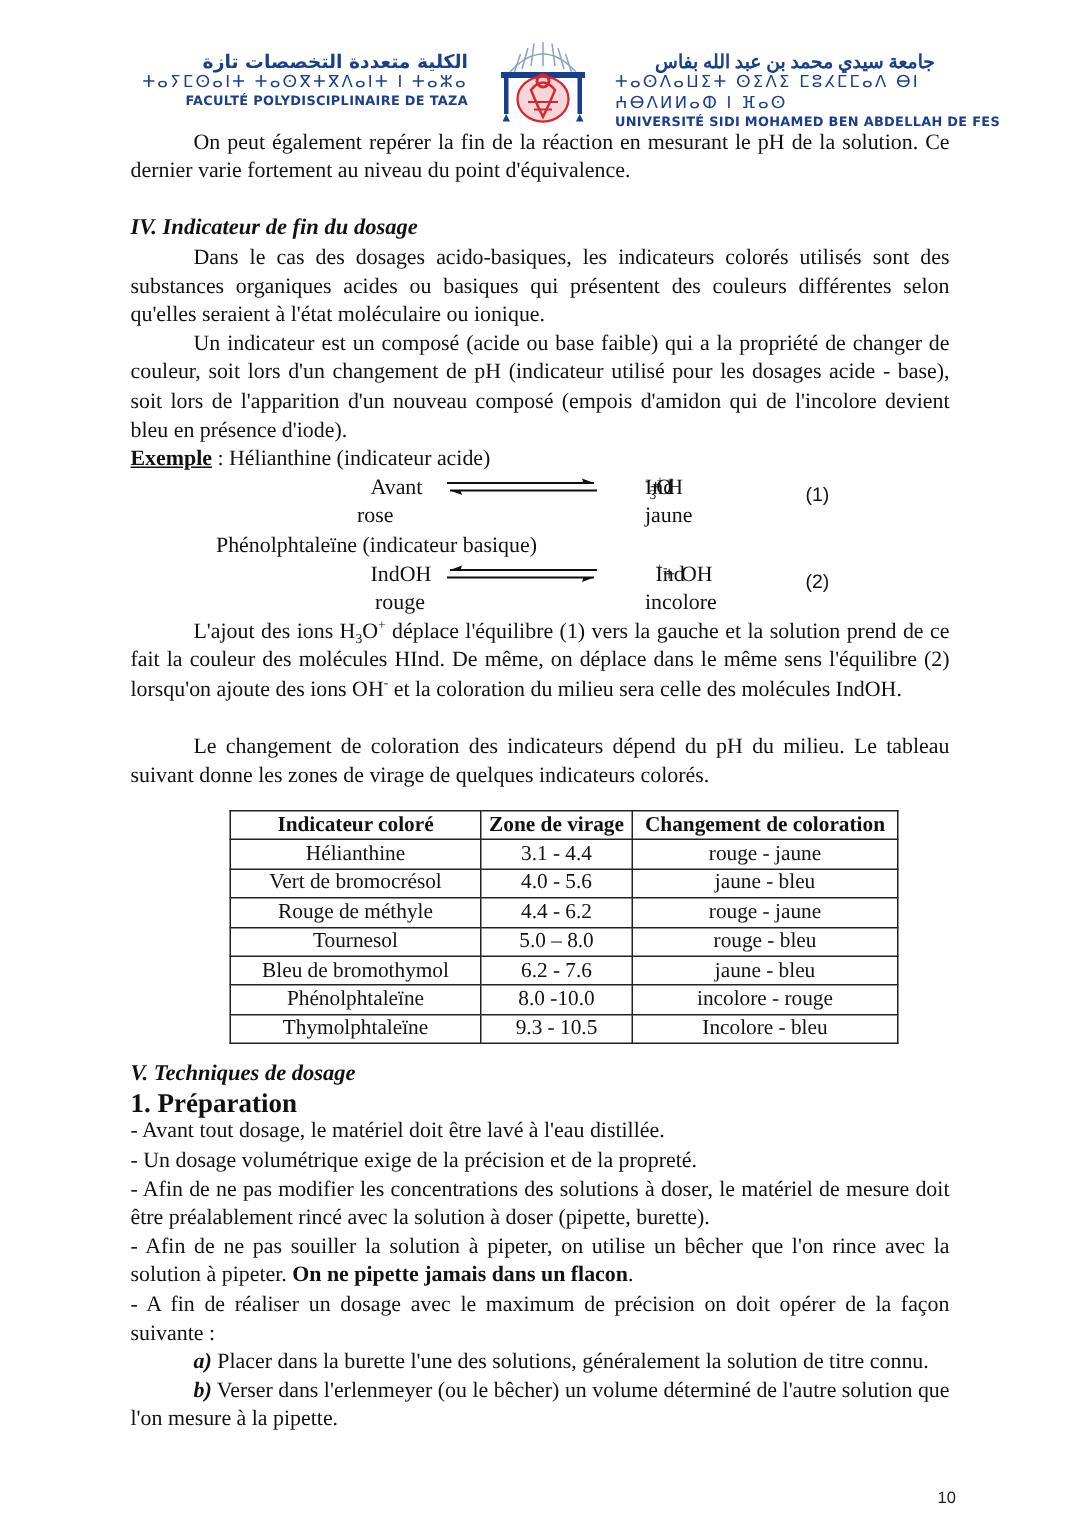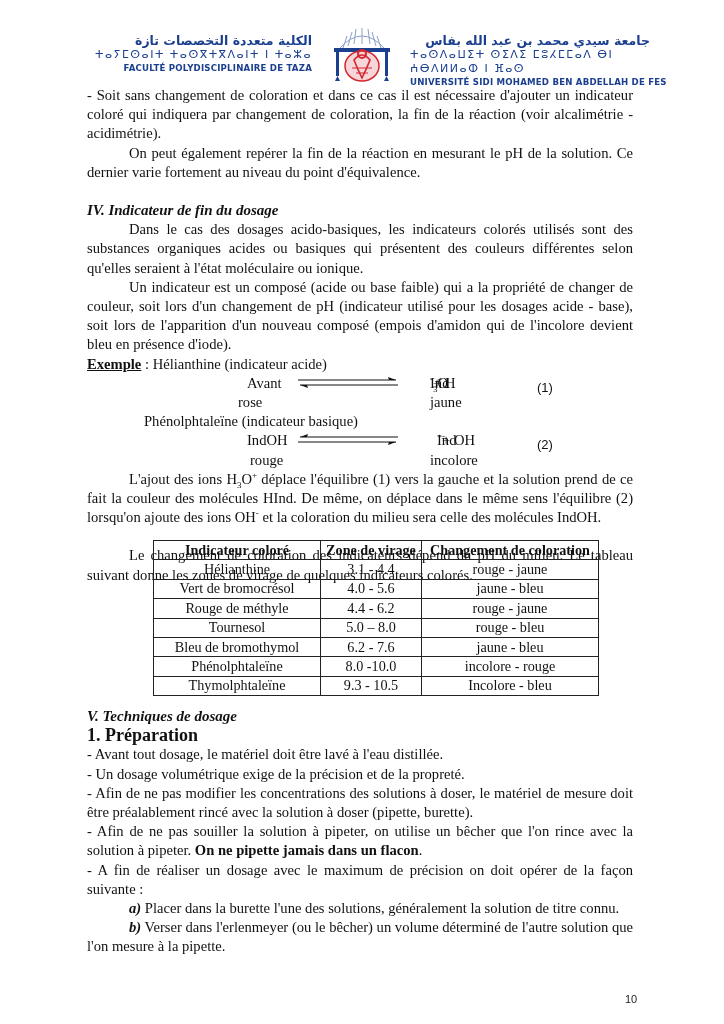--- a/index.html
+++ b/index.html
@@ -5,21 +5,21 @@
   html, body { margin:0; padding:0; background:#ffffff; }
   body { width:724px; height:1024px; position:relative; overflow:hidden;
          font-family:"Liberation Serif", serif; color:#111; }
   .header { position:absolute; top:0; left:0; width:660px; height:82px; }
   .hdr-block { position:absolute; top:34px; }
   .hdr-left { left:86px; width:226px; text-align:right; }
   .hdr-right { left:410px; width:240px; text-align:left; }
   .arabic { font-family:"DejaVu Sans", sans-serif; font-size:12.5px; color:#1b3f8f; font-weight:bold; line-height:14px; direction:rtl; letter-spacing:1px; }
   .tifinagh { font-family:"DejaVu Sans", sans-serif; font-size:11px; color:#1b3f8f; line-height:14px; letter-spacing:1.5px; }
   .latin { font-family:"DejaVu Sans", sans-serif; font-size:8.6px; color:#1b3f8f; font-weight:bold; line-height:13px; letter-spacing:0.2px; white-space:nowrap; }
-  .hdr-right .arabic { text-align:right; }
+  .hdr-right .arabic { text-align:center;font-family:Liberation Serif, serif; }
   .logo { position:absolute; left:318px; top:26px; width:88px; height:56px; }
 
   .content { position:absolute; left:87px; top:86px; width:546px; font-size:14.6px; line-height:19.2px; }
   .content p { margin:0; text-align:justify; }
   .indent { text-indent:42px; }
   .gap { height:19px; }
   h2.sec { margin:0; font-size:15px; font-style:italic; font-weight:bold; line-height:19.2px; }
   h3.sub { margin:0; font-size:18px; font-weight:bold; line-height:19.2px; }
   .ex-label { font-weight:bold; text-decoration:underline; }
 
@@ -64,21 +64,20 @@
     </svg>
   </div>
   <div class="hdr-block hdr-right">
     <div class="arabic">جامعة سيدي محمد بن عبد الله بفاس</div>
     <div class="tifinagh">ⵜⴰⵙⴷⴰⵡⵉⵜ ⵙⵉⴷⵉ ⵎⵓⵃⵎⵎⴰⴷ ⴱⵏ ⵄⴱⴷⵍⵍⴰⵀ ⵏ ⴼⴰⵙ</div>
     <div class="latin">UNIVERSITÉ SIDI MOHAMED BEN ABDELLAH DE FES</div>
   </div>
 </div>
 
 <div class="content">
-  <p>- Soit sans changement de coloration et dans ce cas il est nécessaire d'ajouter un indicateur coloré qui indiquera par changement de coloration, la fin de la réaction (voir alcalimétrie - acidimétrie).</p>
   <p class="indent">On peut également repérer la fin de la réaction en mesurant le pH de la solution. Ce dernier varie fortement au niveau du point d'équivalence.</p>
   <div class="gap"></div>
   <h2 class="sec">IV. Indicateur de fin du dosage</h2>
   <p class="indent">Dans le cas des dosages acido-basiques, les indicateurs colorés utilisés sont des substances organiques acides ou basiques qui présentent des couleurs différentes selon qu'elles seraient à l'état moléculaire ou ionique.</p>
   <p class="indent">Un indicateur est un composé (acide ou base faible) qui a la propriété de changer de couleur, soit lors d'un changement de pH (indicateur utilisé pour les dosages acide - base), soit lors de l'apparition d'un nouveau composé (empois d'amidon qui de l'incolore devient bleu en présence d'iode).</p>
   <p><span class="ex-label">Exemple</span><span> : Hélianthine (indicateur acide)</span></p>
 
   <div class="eq">
     <span style="left:160px">Avant</span>
     <svg class="arrow-svg" style="left:209px;top:2px" width="104" height="14" viewBox="0 0 104 14">

